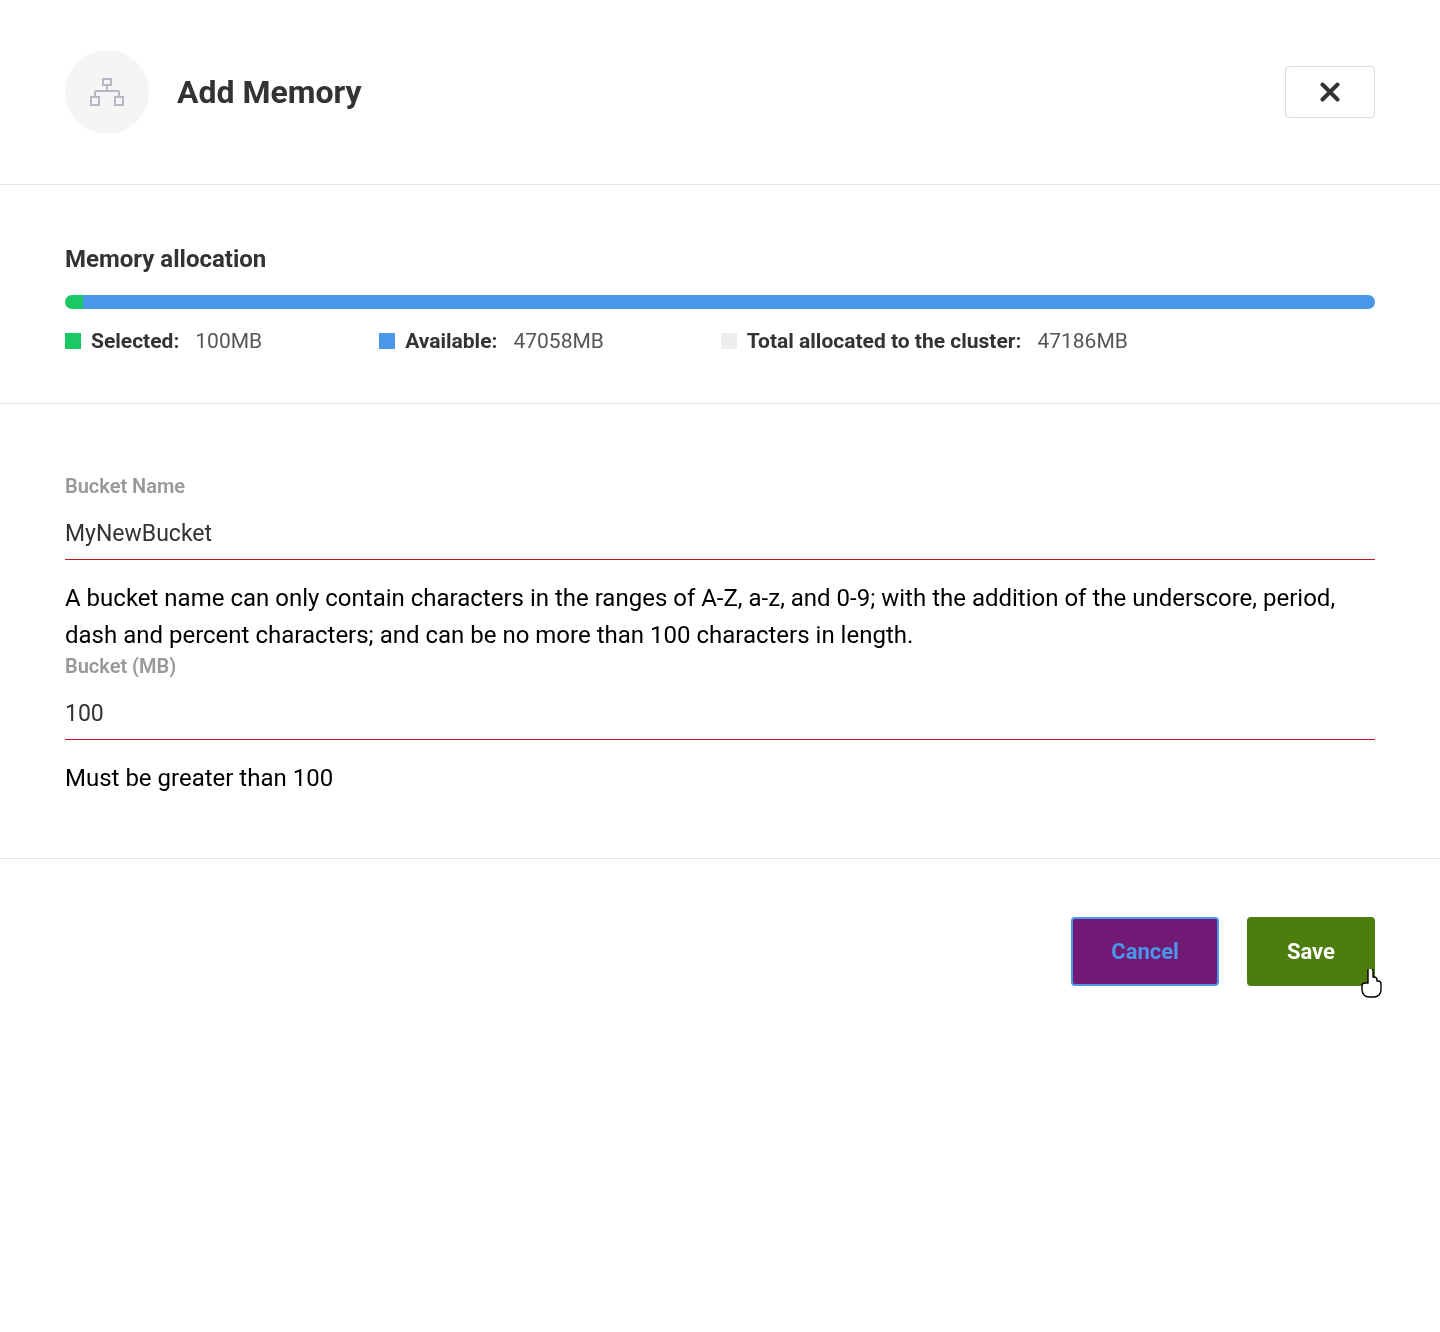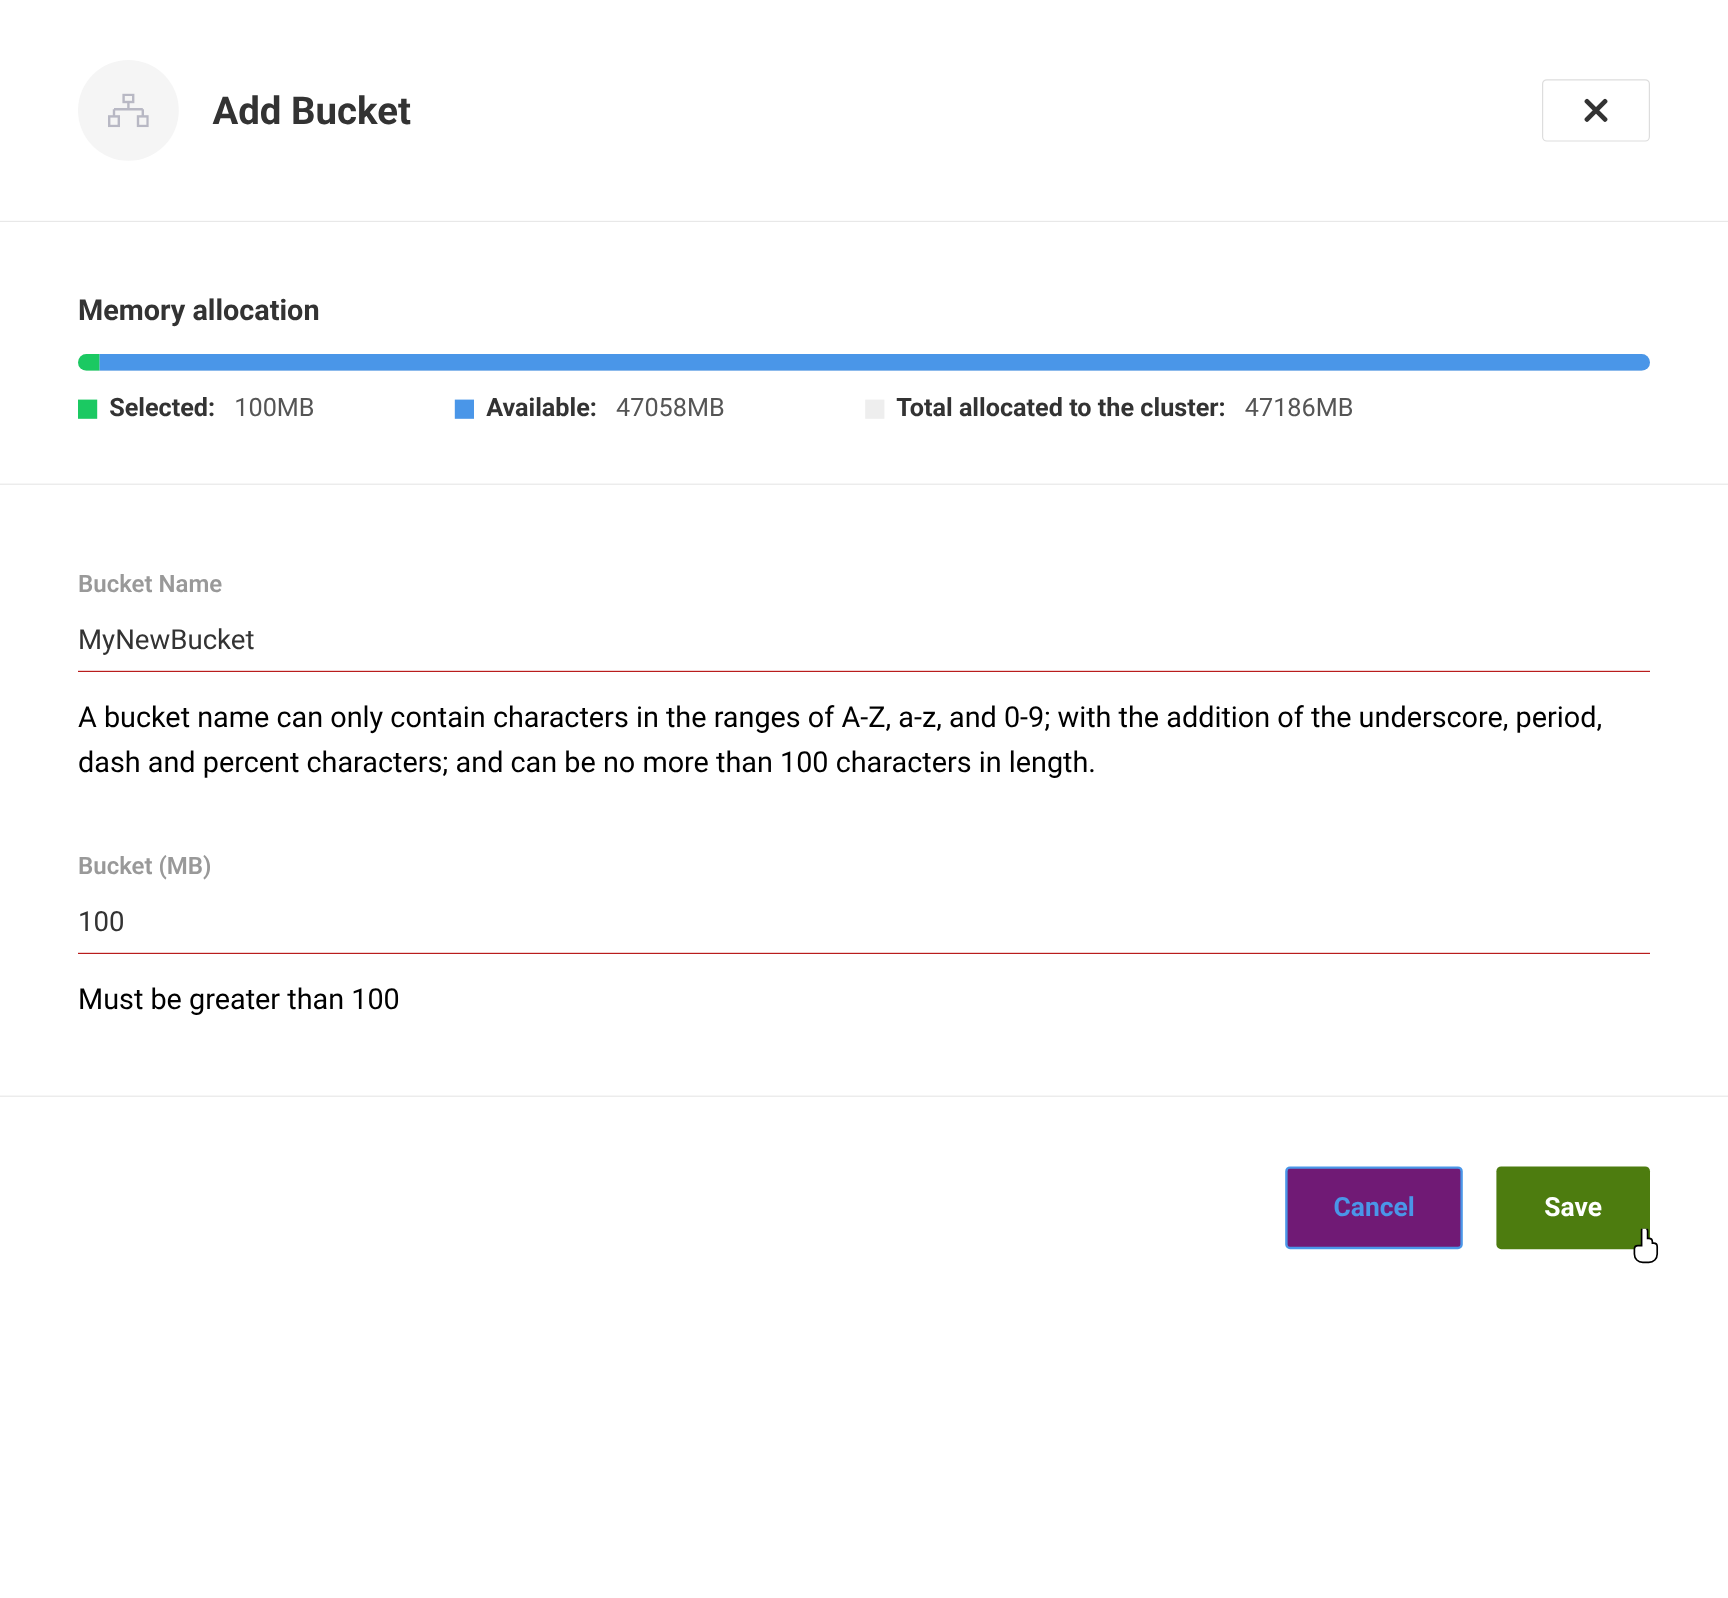--- a/index.html
+++ b/index.html
@@ -109,21 +109,20 @@
     }
     .legend-value {
       color: #555;
       margin-left: 6px;
     }
     .form-section {
       padding: 70px 65px 60px 65px;
       border-bottom: 1px solid #e8e8e8;
     }
     .field-group {
-      margin-bottom: 55px;
     }
     .field-group:last-child {
       margin-bottom: 0;
     }
     .field-label {
       font-size: 20px;
       font-weight: 600;
       color: #999;
       margin-bottom: 14px;
       display: block;
@@ -183,21 +182,21 @@
       <svg viewBox="0 0 34 28">
         <rect x="13" y="1" width="8" height="6"></rect>
         <line x1="17" y1="7" x2="17" y2="13"></line>
         <line x1="5" y1="13" x2="29" y2="13"></line>
         <line x1="5" y1="13" x2="5" y2="19"></line>
         <line x1="29" y1="13" x2="29" y2="19"></line>
         <rect x="1" y="19" width="8" height="8"></rect>
         <rect x="25" y="19" width="8" height="8"></rect>
       </svg>
     </div>
-    <h1 class="dialog-title">Add Bucket</h1>
+    <h1 class="dialog-title">Add Memory</h1>
   </div>
   <button class="close-btn">
     <svg viewBox="0 0 16 16" width="20" height="20">
       <path d="M2 2 L14 14 M14 2 L2 14" stroke="#333" stroke-width="3.2" stroke-linecap="round"></path>
     </svg>
   </button>
 </div>
 
 <div class="memory-section">
   <h2 class="section-title">Memory allocation</h2>

